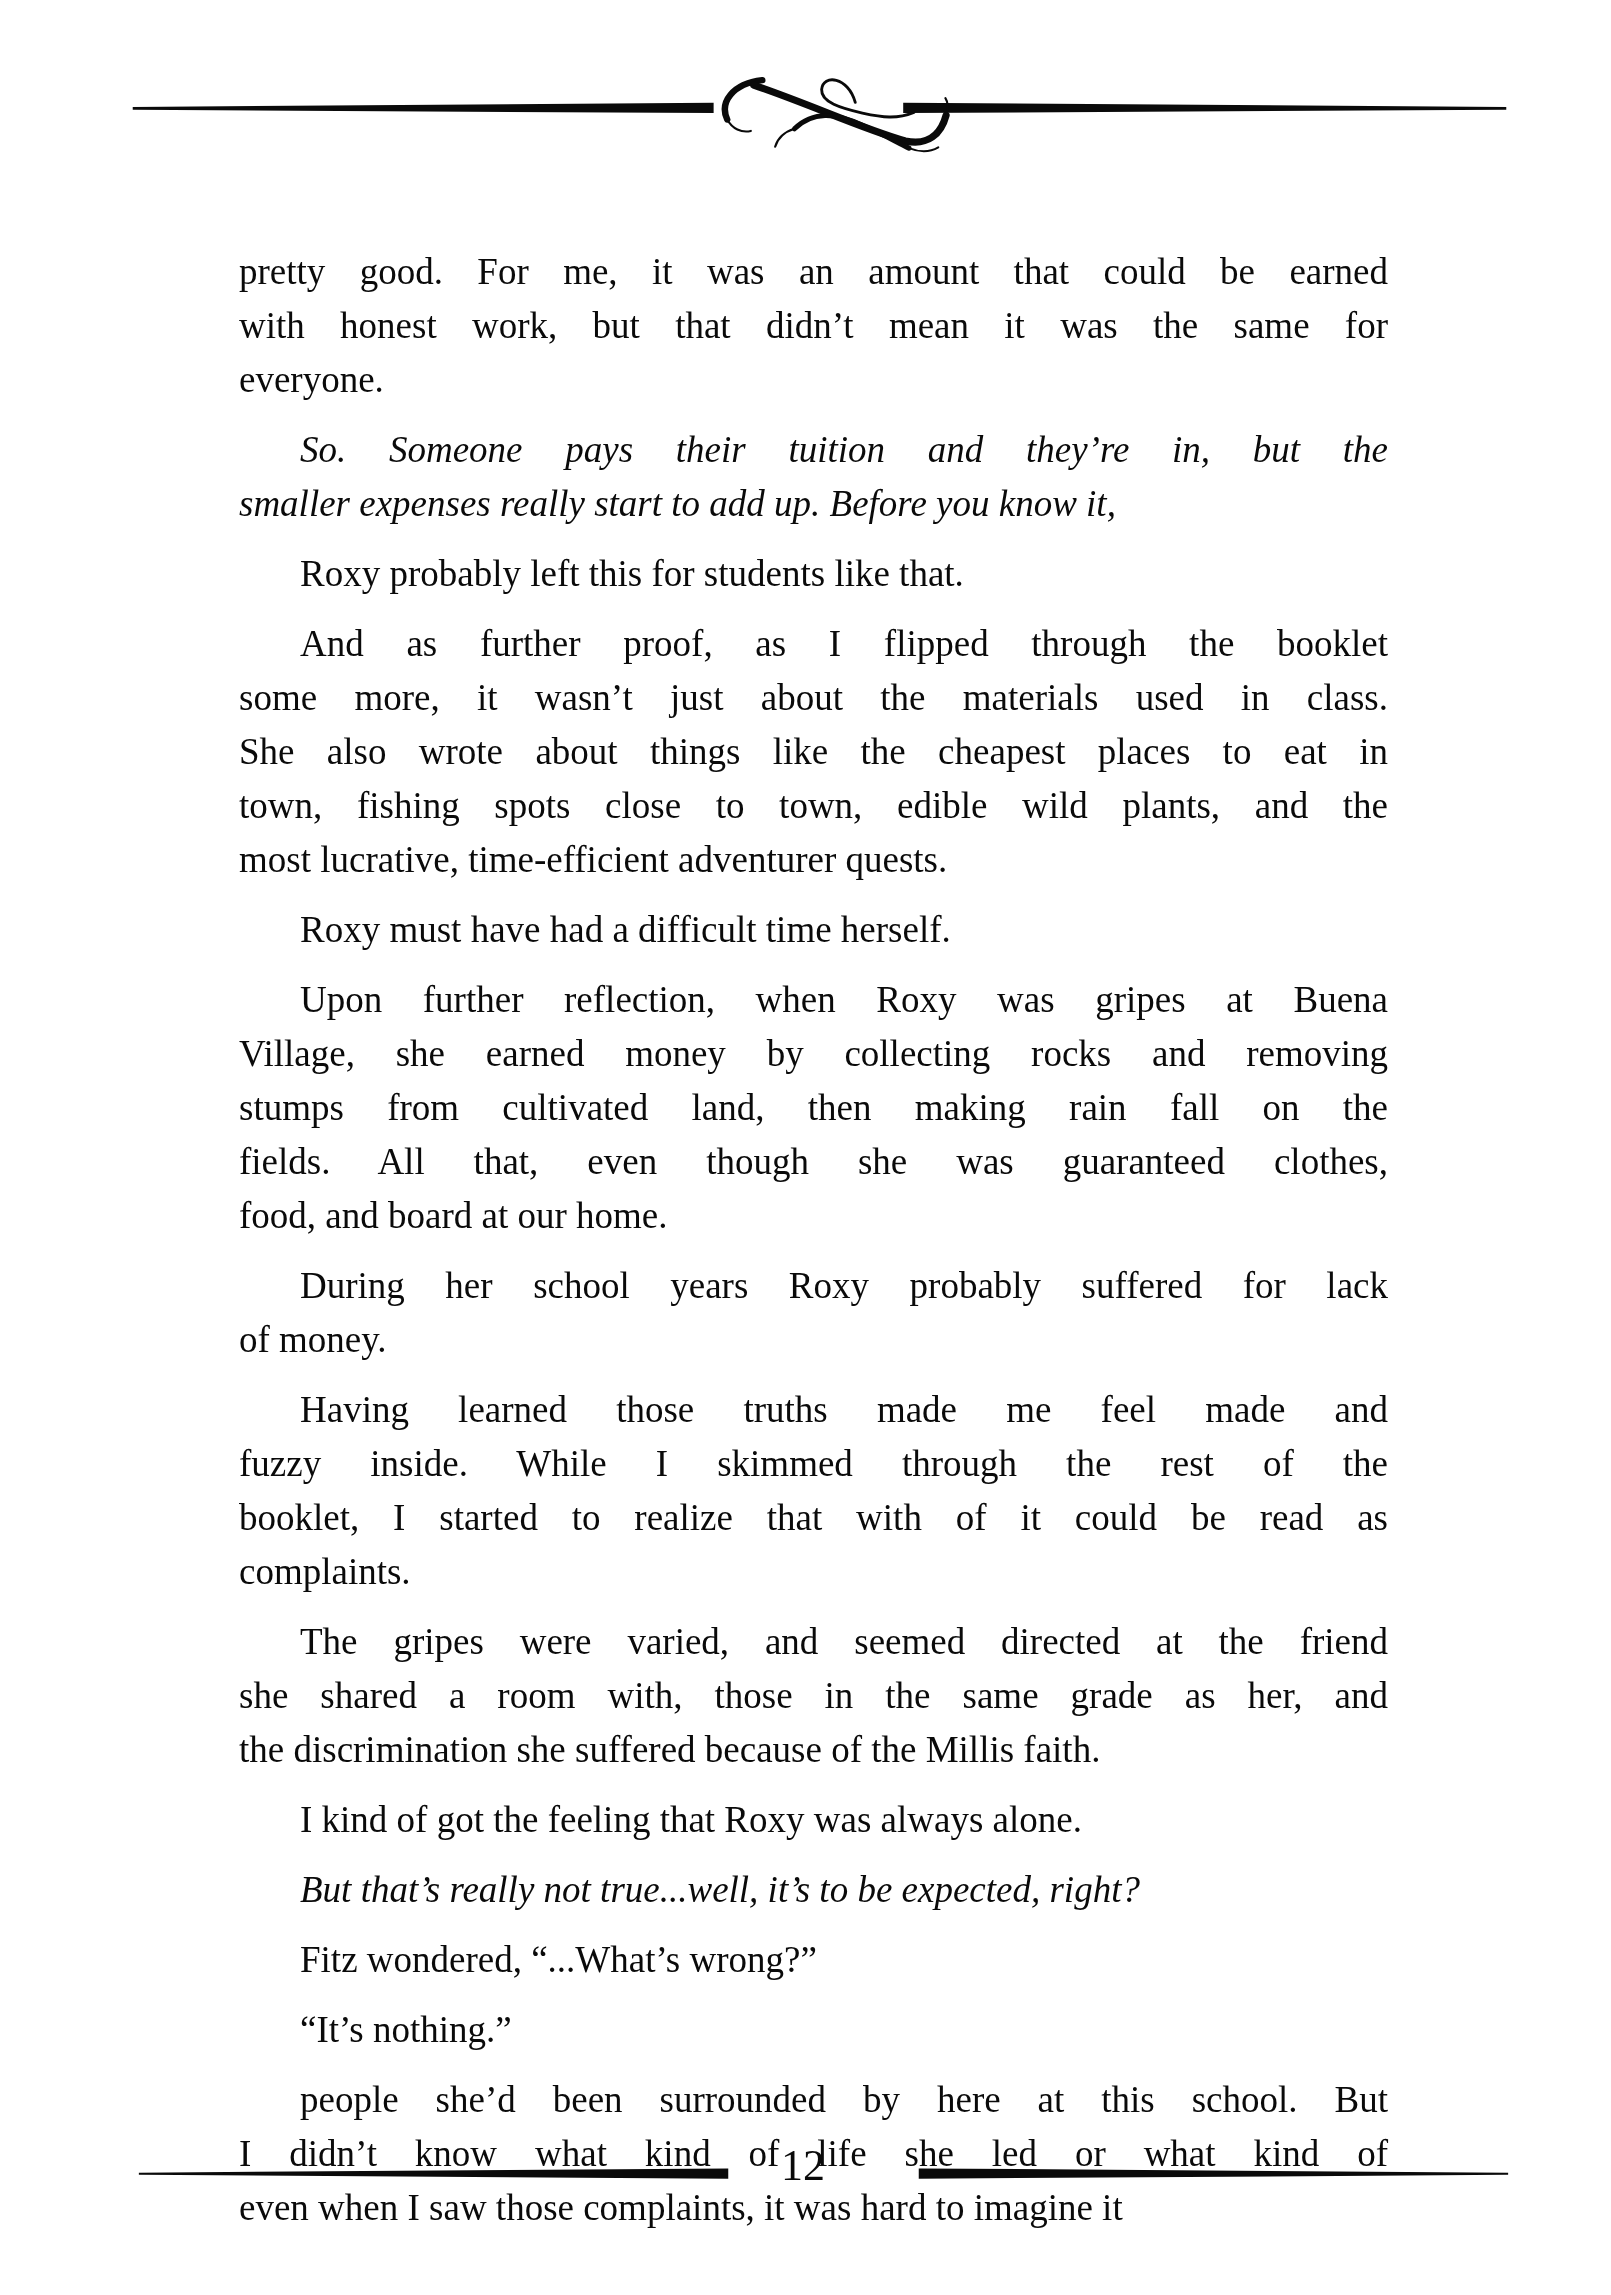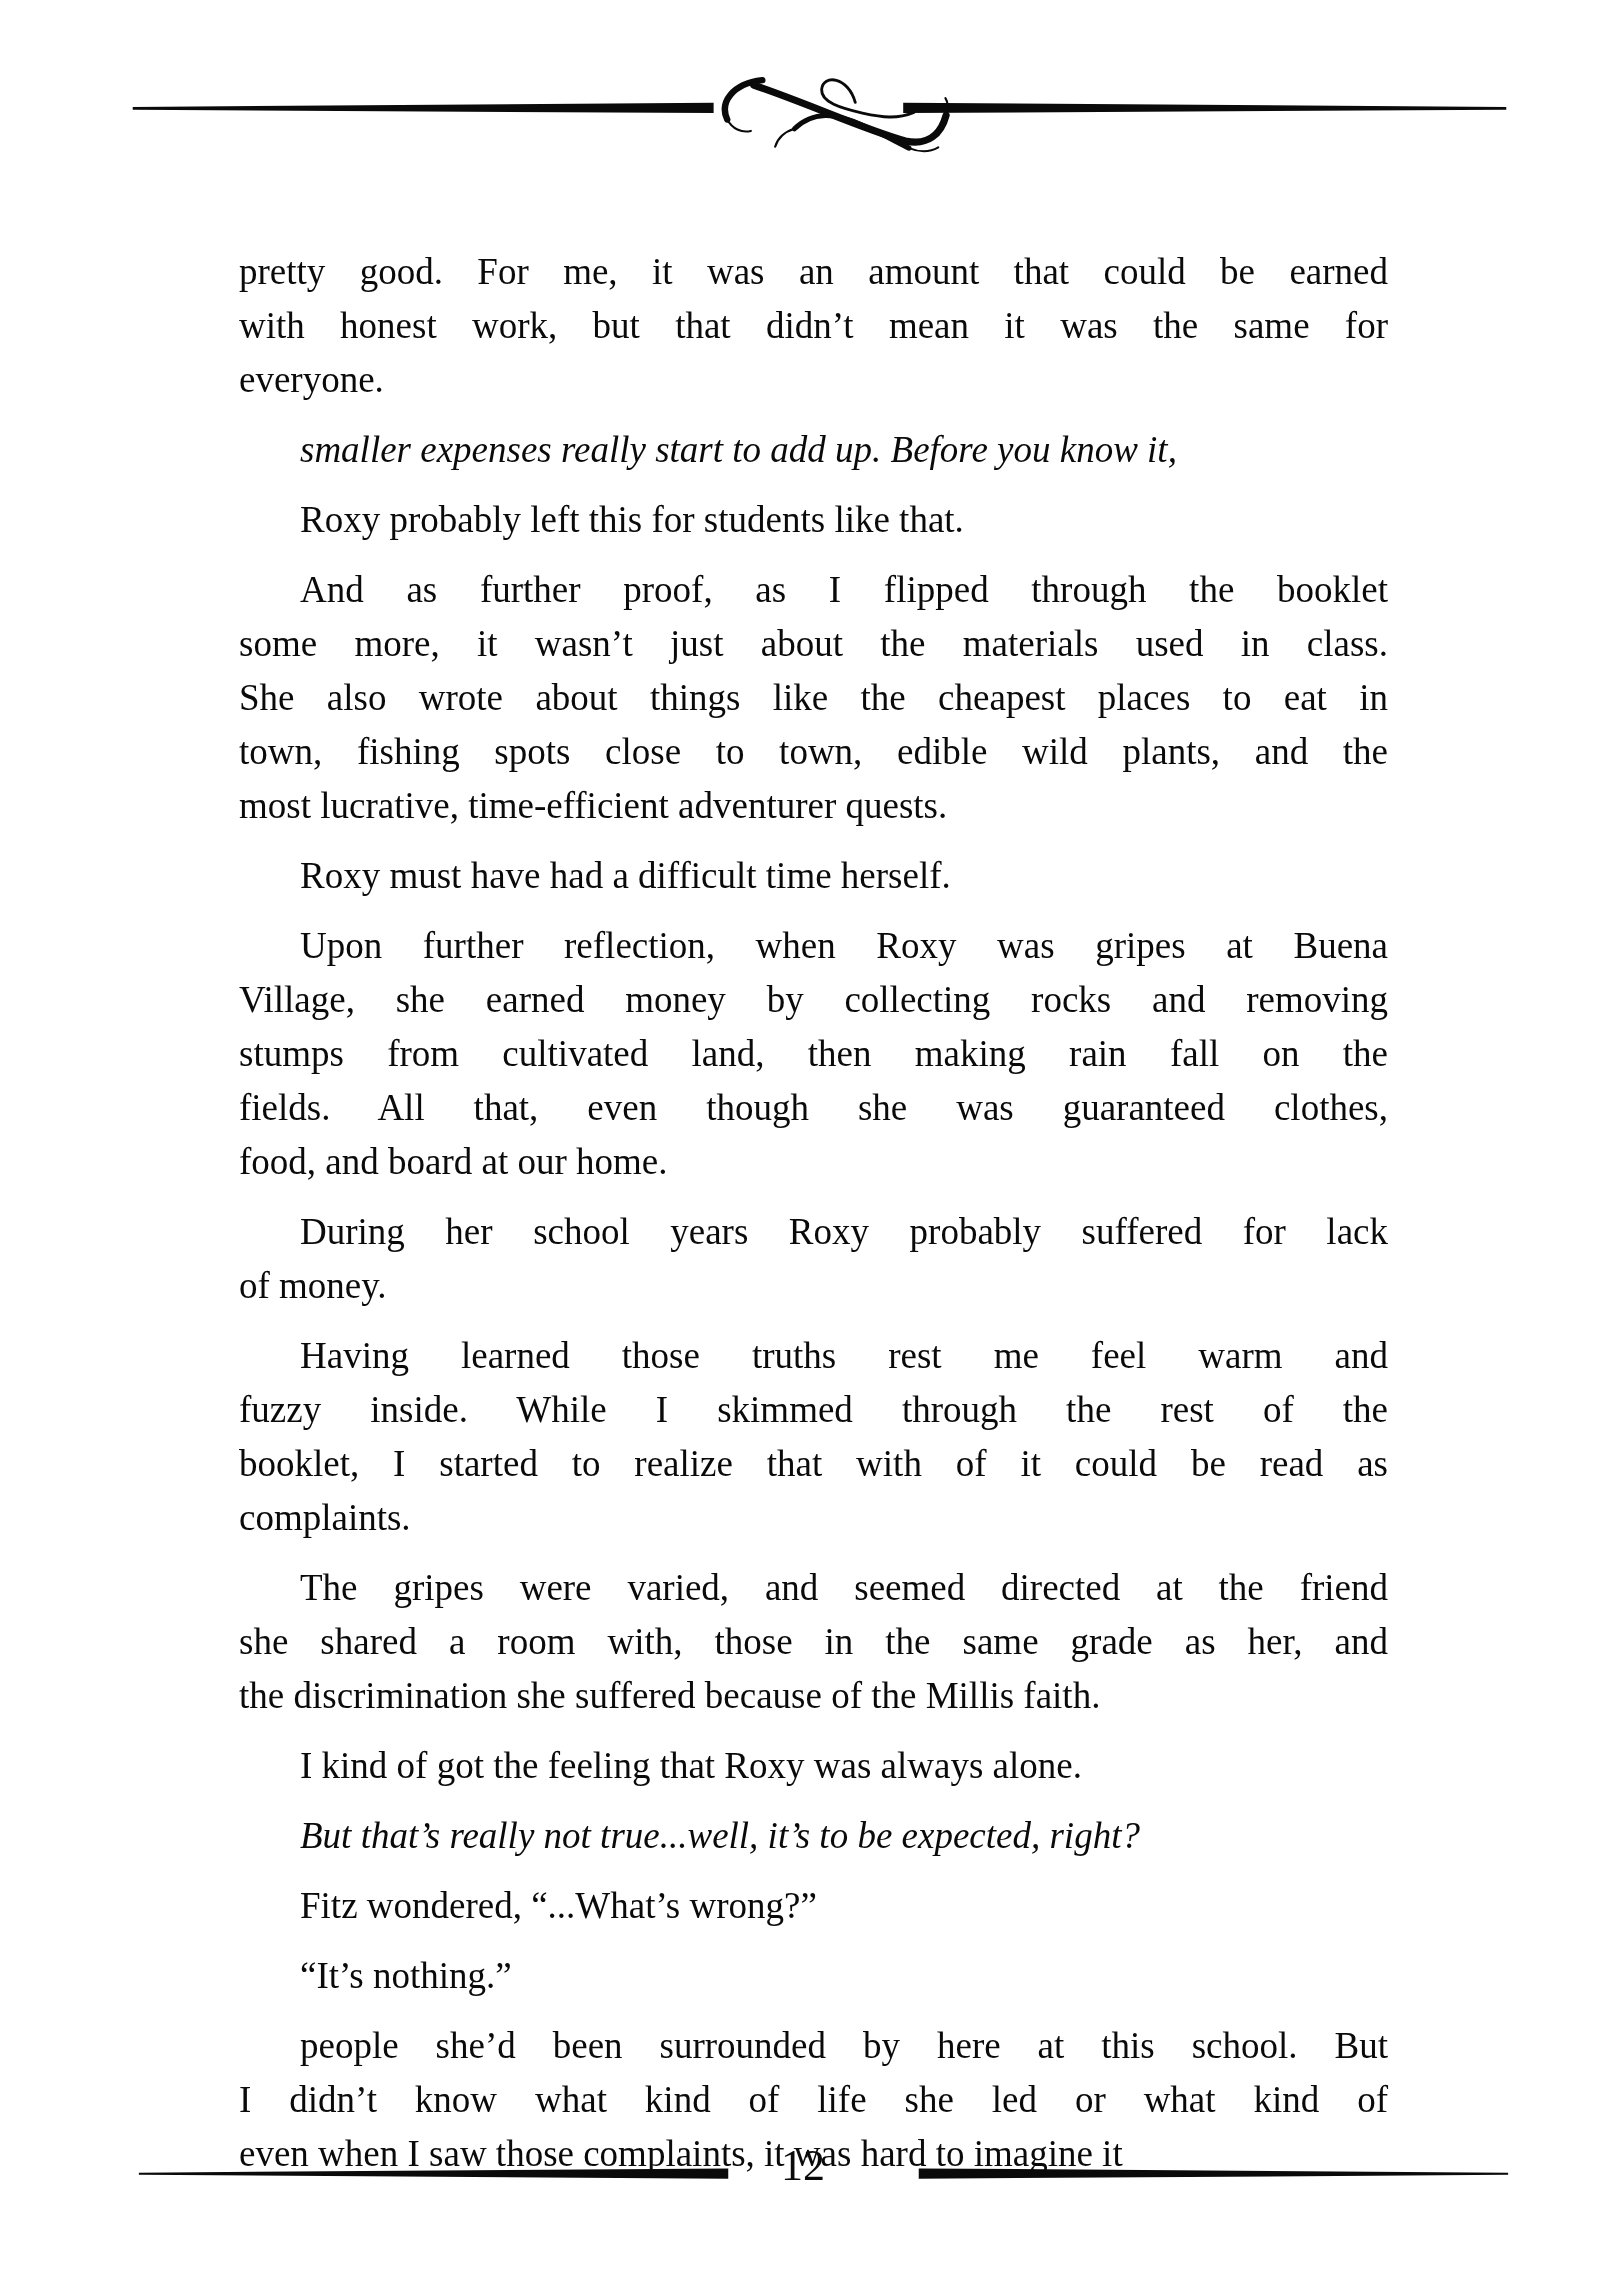--- a/index.html
+++ b/index.html
@@ -90,20 +90,21 @@
   <div class="text-block">
 
   <p class="para">
 
     <span class="line">pretty good. For me, it was an amount that could be earned</span>
         <span class="line">with honest work, but that didn’t mean it was the same for</span>
         <span class="line">everyone.</span>
       </p>
       <p class="para italic indent">
 
+    <span class="line">So. Someone pays their tuition and they’re in, but the</span>
         <span class="line">smaller expenses really start to add up. Before you know it,</span>
       </p>
       <p class="para indent">
 
     <span class="line">Roxy probably left this for students like that.</span>
       </p>
       <p class="para indent">
 
     <span class="line">And as further proof, as I flipped through the booklet</span>
         <span class="line">some more, it wasn’t just about the materials used in class.</span>
@@ -123,21 +124,21 @@
         <span class="line">fields. All that, even though she was guaranteed clothes,</span>
         <span class="line">food, and board at our home.</span>
       </p>
       <p class="para indent">
 
     <span class="line">During her school years Roxy probably suffered for lack</span>
         <span class="line">of money.</span>
       </p>
       <p class="para indent">
 
-    <span class="line">Having learned those truths rest me feel warm and</span>
+    <span class="line">Having learned those truths made me feel made and</span>
         <span class="line">fuzzy inside. While I skimmed through the rest of the</span>
         <span class="line">booklet, I started to realize that with of it could be read as</span>
         <span class="line">complaints.</span>
       </p>
       <p class="para indent">
 
     <span class="line">The gripes were varied, and seemed directed at the friend</span>
         <span class="line">she shared a room with, those in the same grade as her, and</span>
         <span class="line">the discrimination she suffered because of the Millis faith.</span>
       </p>

